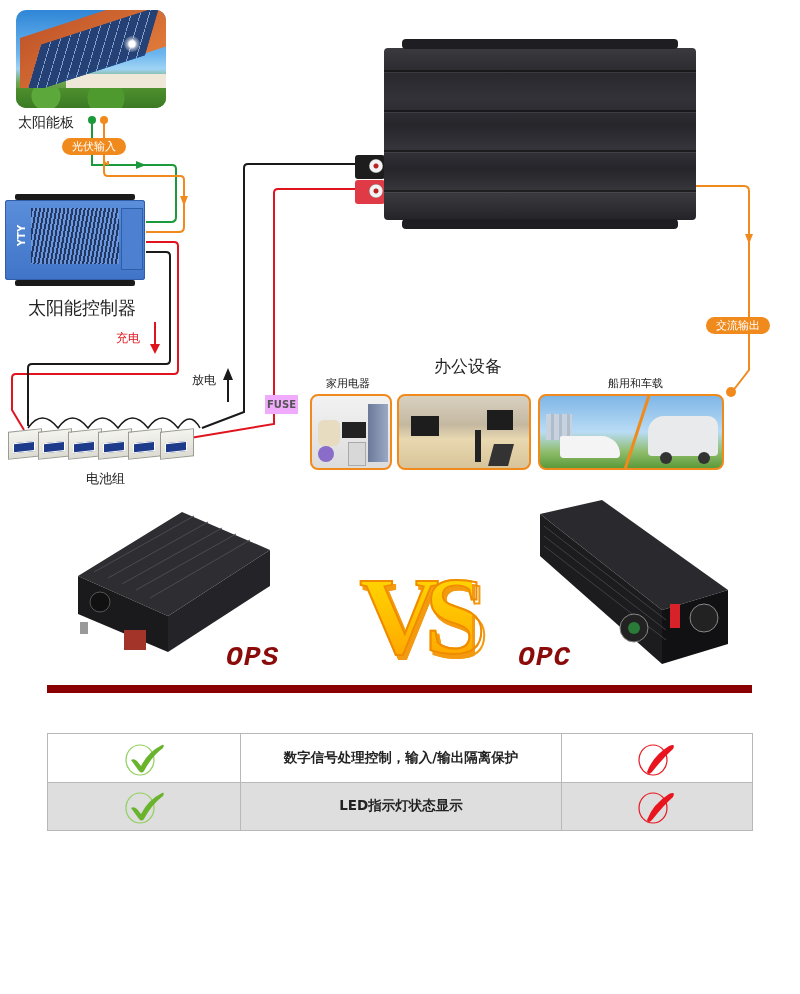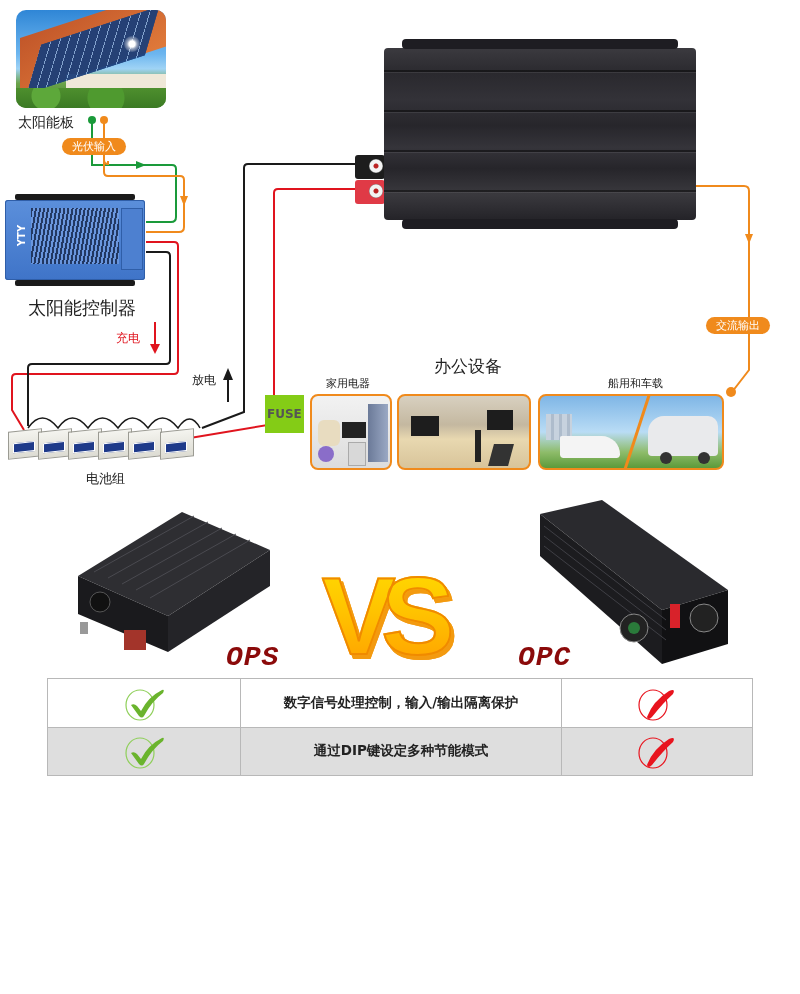--- a/index.html
+++ b/index.html
@@ -130,33 +130,34 @@
   }
   .inv-opc {
     left: 532px; top: 500px; width: 200px; height: 170px;
   }
   .model-label {
     font-family: Liberation Mono, monospace; font-weight: bold; font-style: italic; font-size: 28px;
     color: #8b0a0a; letter-spacing: 1px;
   }
   .vs-logo {
     left: 322px; top: 552px; width: 150px; height: 128px;
-    font-family: Liberation Sans, sans-serif; font-weight: bold; font-size: 110px;
+    font-family: Liberation Serif, serif; font-weight: bold; font-size: 110px;
     line-height: 128px; letter-spacing: -14px;
     color: #ffb000;
     background: linear-gradient(180deg, #ffe000 0%, #ffc400 45%, #ff9a00 100%);
     -webkit-background-clip: text; background-clip: text; -webkit-text-fill-color: transparent;
     -webkit-text-stroke: 2px #f08a00;
     filter: drop-shadow(3px 4px 0 #f39a10);
+    text-align: right;
   }
 
   
   .cmp-bar { left: 47px; top: 685px; width: 705px; height: 8px; background: #8b0000; }
   .cmp-table {
-    left: 47px; top: 678px; width: 705px; border-collapse: collapse; table-layout: fixed; border-radius: 13px;
+    left: 47px; top: 733px; width: 705px; border-collapse: collapse; table-layout: fixed; border-radius: 13px;
   }
   .cmp-table td {
     height: 48.5px; border: 1px solid #b8b8b8; text-align: center; vertical-align: middle;
     font-weight: bold; font-size: 13.5px; color: #222;
   }
   .cmp-table tr:nth-child(even) td { background: #dedede; }
   .cmp-table tr:nth-child(odd) td { background: #ffffff; }
   .cmp-table col.c1 { width: 193px; }
   .cmp-table col.c2 { width: 321px; }
   .cmp-table col.c3 { width: 191px; }
@@ -214,21 +215,21 @@
   <div class="bracket-top"></div>
   <div class="grille"></div>
   <div class="brand">YTY</div>
   <div class="terms"></div>
   <div class="bracket-bot"></div>
 </div>
 <div class="abs label-cn" style="left:28px;top:296px;font-size:18px">太阳能控制器</div>
 
 <div class="abs label-cn" style="left:116px;top:330px;color:#e0141e;font-size:12px">充电</div>
 <div class="abs label-cn" style="left:192px;top:372px;font-size:12px">放电</div>
-<div class="abs" style="left:265px;top:395px;font-size:12px;font-weight:bold;color:#555;background:#84cc16;padding:12px 2px">FUSE</div>
+<div class="abs" style="left:265px;top:395px;font-size:10px;font-weight:bold;color:#555;background:#f0abfc;padding:4px 2px">FUSE</div>
 
 <div class="abs" style="left:0;top:0;width:0;height:0">
   <div class="battery" style="left:8px;top:430px">
       <div class="lbl"></div>
     </div>
   <div class="battery" style="left:38px;top:430px">
       <div class="lbl"></div>
     </div>
   <div class="battery" style="left:68px;top:430px">
       <div class="lbl"></div>
@@ -334,32 +335,32 @@
     <td><span class="feat">数字信号处理控制，输入/输出隔离保护</span></td>
     <td>
       <svg class="mark" viewBox="0 0 44 40">
         <ellipse cx="18" cy="22" rx="14" ry="15" fill="none" stroke="#e8141e" stroke-width="1.2"></ellipse>
         <path d="M12 34 Q18 18 34 8 Q41 5 38 11 Q28 20 17 34 Q13 38 12 34 Z" fill="#e8141e"></path>
       </svg>
     </td>
   </tr>
 
 
-
   <tr>
     <td>
       <svg class="mark" viewBox="0 0 44 40">
         <ellipse cx="18" cy="22" rx="14" ry="15" fill="none" stroke="#8fcf5a" stroke-width="1.2"></ellipse>
         <path d="M9 22 Q12 20 15 23 L19 28 Q26 14 40 7 Q43 6 41 10 Q30 18 22 33 Q20 36 17 33 Z" fill="#6ab42d"></path>
       </svg>
     </td>
-    <td><span class="feat">通过DIP键设定多种节能模式</span></td>
+    <td><span class="feat">LED指示灯状态显示</span></td>
     <td>
       <svg class="mark" viewBox="0 0 44 40">
         <ellipse cx="18" cy="22" rx="14" ry="15" fill="none" stroke="#e8141e" stroke-width="1.2"></ellipse>
         <path d="M12 34 Q18 18 34 8 Q41 5 38 11 Q28 20 17 34 Q13 38 12 34 Z" fill="#e8141e"></path>
       </svg>
     </td>
   </tr>
 
 
+
 </tbody>
 </table>
 
 </body></html>

